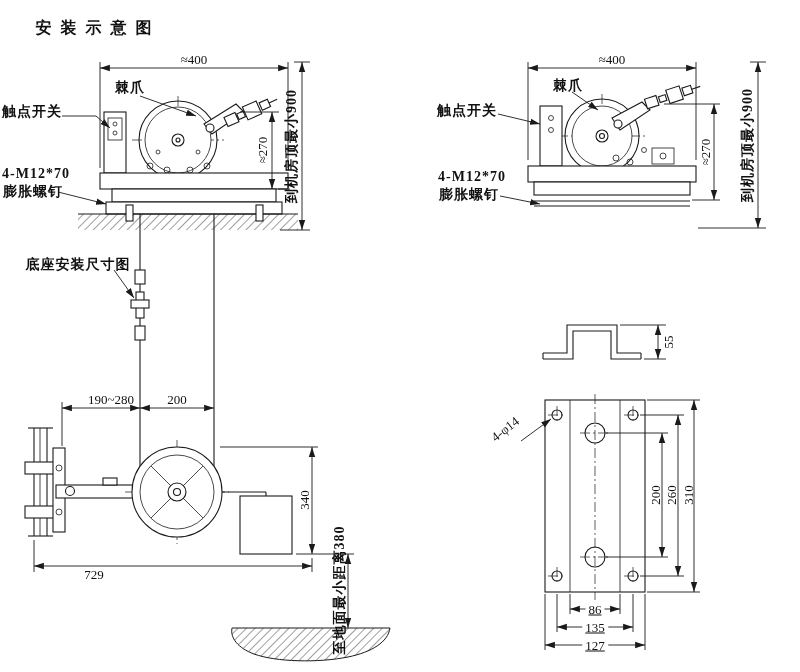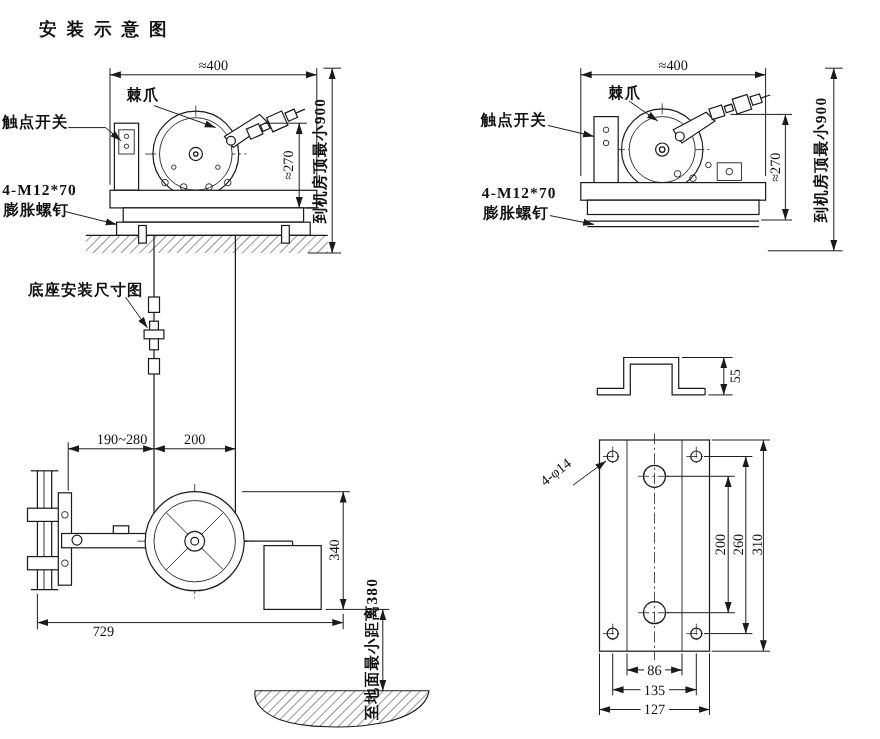--- a/index.html
+++ b/index.html
@@ -10,21 +10,21 @@
   .thin{stroke-width:0.8;}
   .dim{stroke:#1a1a1a;stroke-width:0.9;fill:none;}
   .cl{stroke:#1a1a1a;stroke-width:0.7;fill:none;stroke-dasharray:10 3 2 3;}
   .wh{fill:#ffffff;}
   .t{position:absolute;transform:translate(-50%,-50%);white-space:nowrap;line-height:1;}
   .v{transform:translate(-50%,-50%) rotate(-90deg);}
   .d45{transform:translate(-50%,-50%) rotate(-38deg);}
   .title{font-weight:700;font-size:16px;letter-spacing:9px;}
   .lbl{font-weight:700;font-size:14px;letter-spacing:1px;}
   .dimtxt{font-weight:400;font-size:13px;}
-  .bg{background:#ffffff;padding:0 3px;}
+  .bg{background:#ffffff;padding:0 3px;text-decoration:underline;}
 </style>
 </head>
 <body>
 
 <div class="stage">
 
 <svg width="800" height="672" viewBox="0 0 800 672">
   <defs>
     <marker id="ar" viewBox="0 0 10 10" refX="10" refY="5" markerWidth="11" markerHeight="11" orient="auto-start-reverse">
       <path d="M0,1.8 L10,5 L0,8.2 Z" fill="#1a1a1a"></path>

